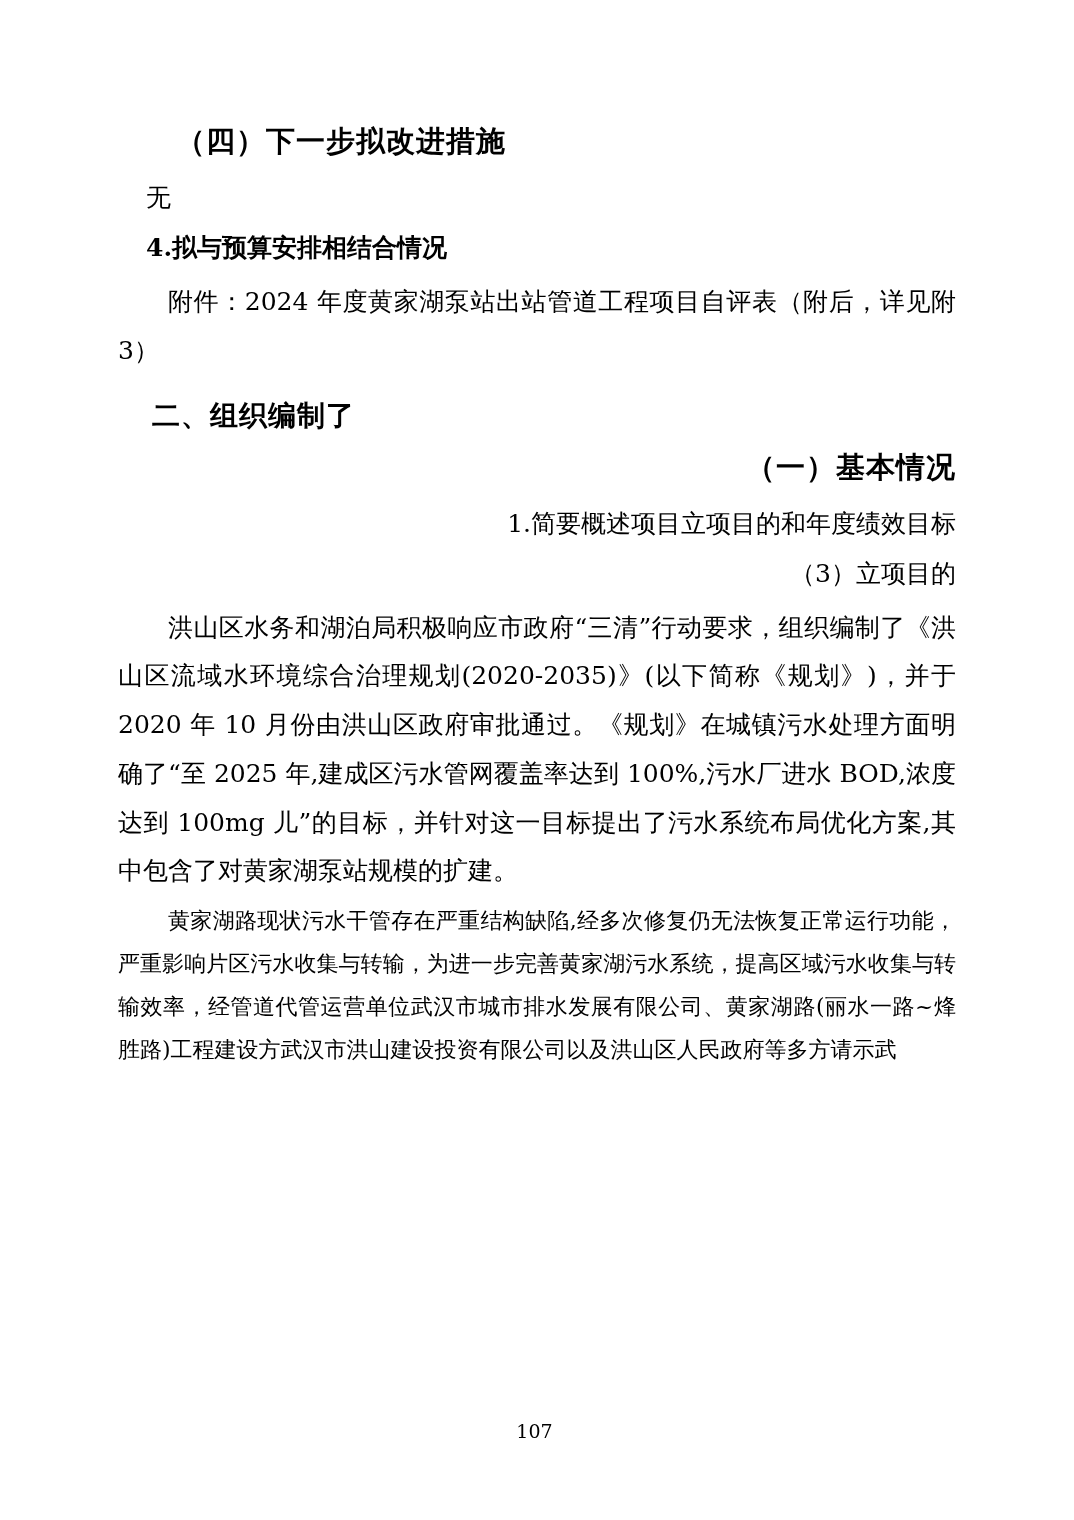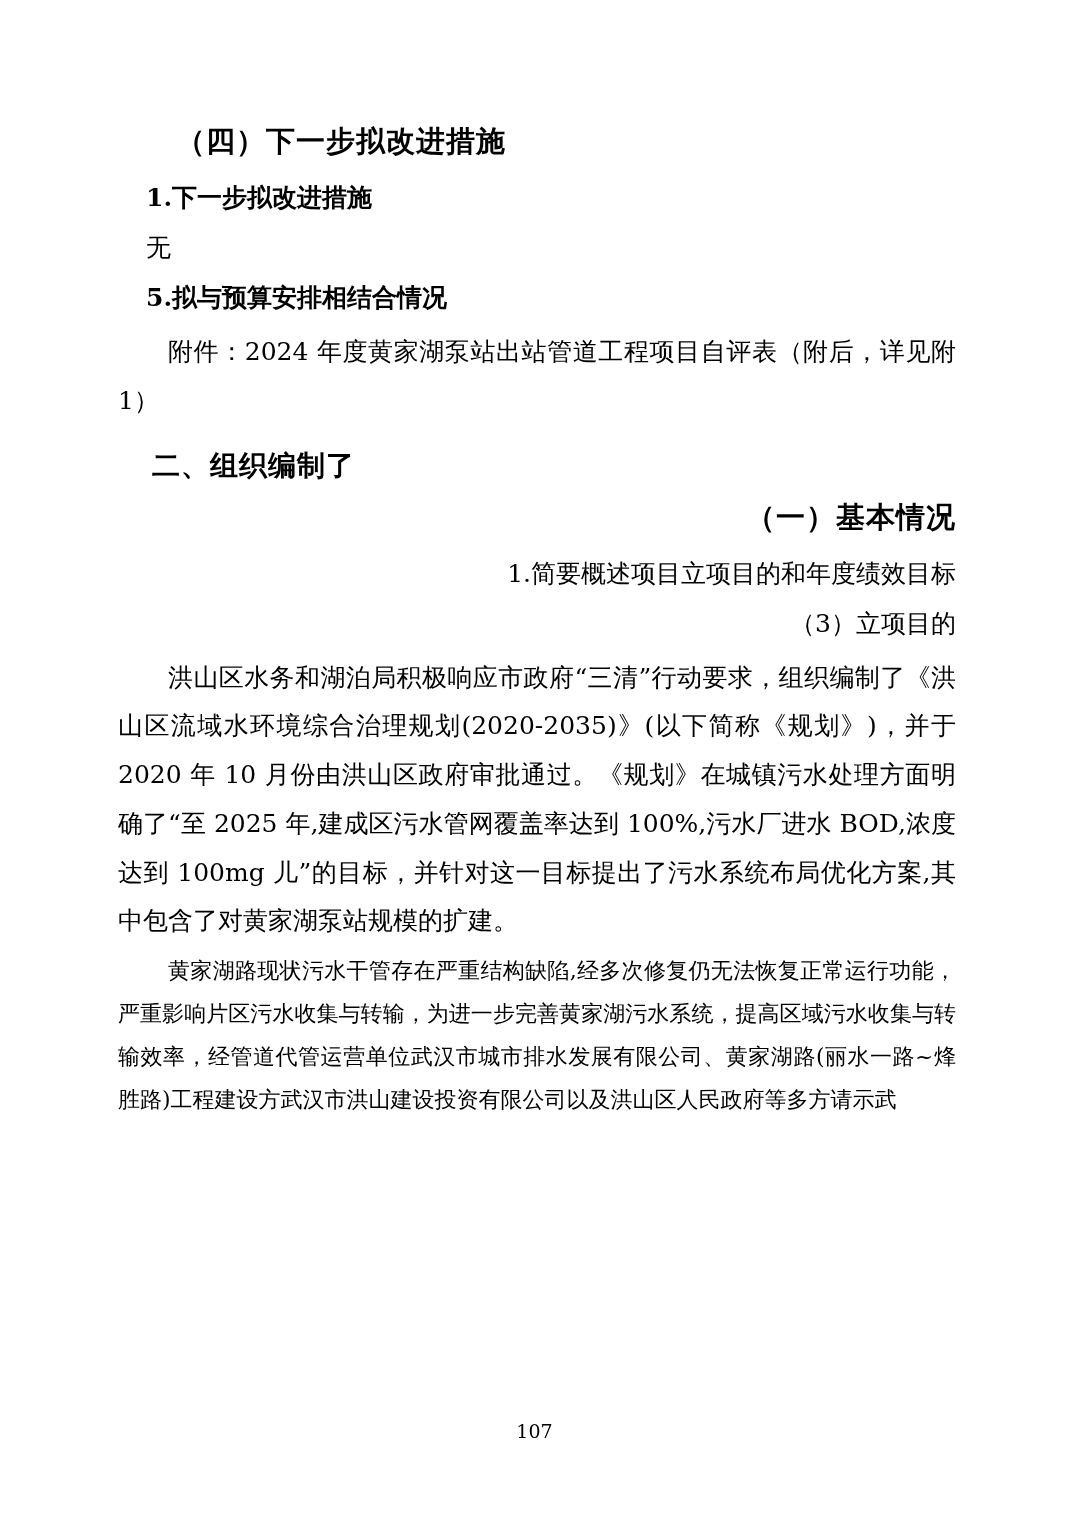--- a/index.html
+++ b/index.html
@@ -108,27 +108,26 @@
   }
 </style>
 </head>
 <body>
 
 <div class="page">
   <div class="content">
 
     <div class="h-sec">（四）下一步拟改进措施</div>
 
-    <div class="h-sub">1.下一步拟改进措施</div>
 
     <div class="plain">无</div>
 
-    <div class="h-sub-2">5.拟与预算安排相结合情况</div>
+    <div class="h-sub-2">4.拟与预算安排相结合情况</div>
 
-    <div class="para">附件：2024 年度黄家湖泵站出站管道工程项目自评表（附后，详见附 1）</div>
+    <div class="para">附件：2024 年度黄家湖泵站出站管道工程项目自评表（附后，详见附 3）</div>
 
     <div class="h-roman">二、组织编制了</div>
 
     <div class="h-paren">（一）基本情况</div>
 
     <div class="list-item">1.简要概述项目立项目的和年度绩效目标</div>
 
     <div class="list-item">（3）立项目的</div>
 
     <div class="para">洪山区水务和湖泊局积极响应市政府“三清”行动要求，组织编制了《洪山区流域水环境综合治理规划(2020-2035)》(以下简称《规划》)，并于 2020 年 10 月份由洪山区政府审批通过。《规划》在城镇污水处理方面明确了“至 2025 年,建成区污水管网覆盖率达到 100%,污水厂进水 BOD,浓度达到 100mg 儿”的目标，并针对这一目标提出了污水系统布局优化方案,其中包含了对黄家湖泵站规模的扩建。</div>

